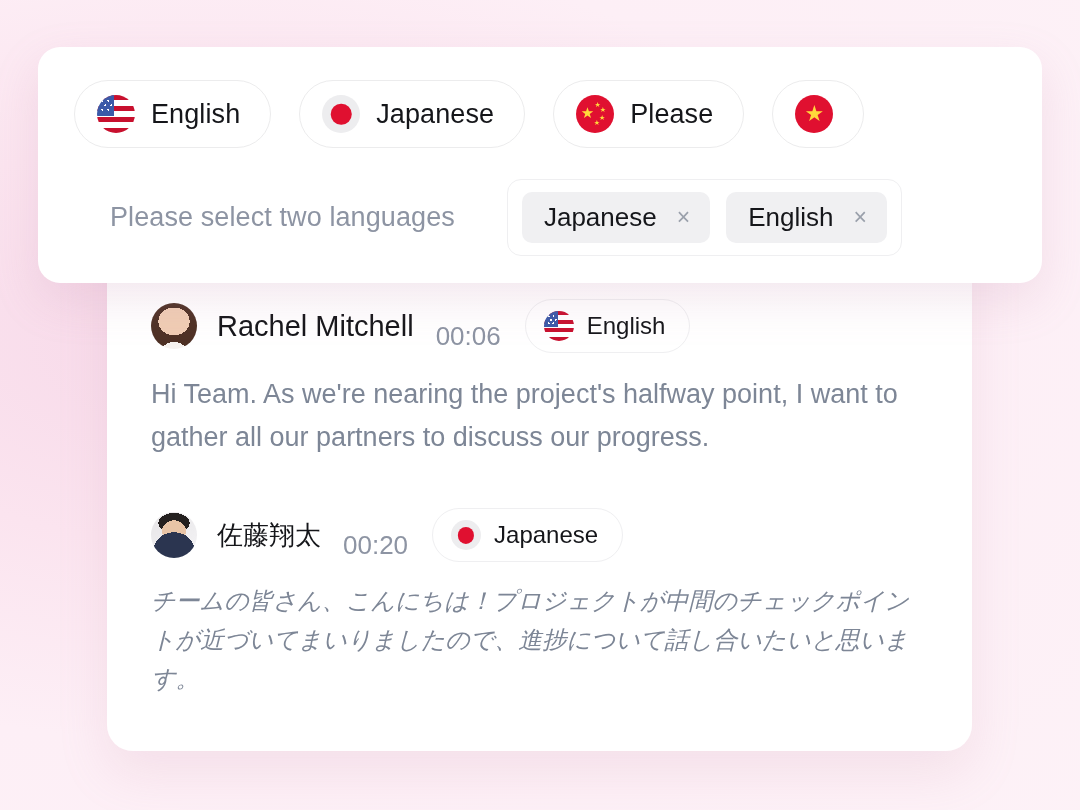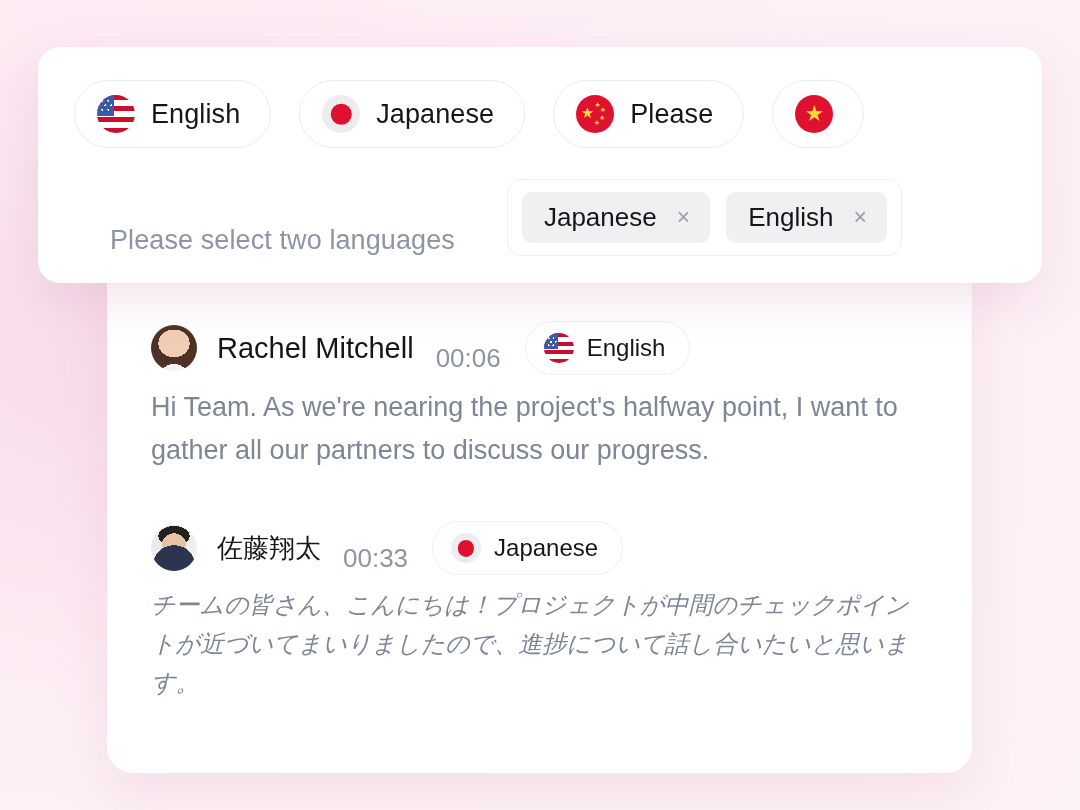--- a/index.html
+++ b/index.html
@@ -121,21 +121,21 @@
     position:absolute;
     left:50%; top:50%;
     transform:translate(-50%,-52%);
     font-size:22px; line-height:1;
     color:#ffd93b;
   }
 
   
   .select-row {
     display:flex;
-    align-items:flex-end;
+    align-items:center;
     margin-top:31px;
   }
 
   #select-placeholder {
     font-size:27px;
     color:#8d94a3;
     letter-spacing:.1px;
     white-space:nowrap;
     padding-left:36px;
   }
@@ -168,21 +168,21 @@
   .lang-tag .tag-remove {
     font-size:23px;
     color:#9aa0ab;
     line-height:1;
     cursor:pointer;
   }
 
   
   #transcript-panel {
     position:absolute;
-    left:107px; top:196px;
+    left:107px; top:174px;
     width:865px; height:577px;
     border-radius:26px;
     background:linear-gradient(to bottom, #f7e6f0 0%, #fbf1f6 8%, #fefcfd 16%, #ffffff 24%, #ffffff 100%);
     box-shadow:0 22px 50px rgba(196,140,170,.16);
     padding:0 44px;
     z-index:1;
     overflow:hidden;
   }
 
   .message { }
@@ -248,21 +248,21 @@
     margin-left:24px;
     white-space:nowrap;
     cursor:pointer;
   }
   .lang-badge .badge-label {
     font-size:24px;
     color:#15161a;
   }
 
   .msg-body {
-    margin-top:11px;
+    margin-top:20px;
     font-size:27px;
     line-height:1.58;
     color:#7d8696;
     max-width:790px;
   }
   .msg-body.jp {
     font-size:24px;
     line-height:1.62;
     max-width:800px;
     font-style:italic;
@@ -334,21 +334,21 @@
         <span class="badge-label">English</span>
       </span>
     </div>
     <div class="msg-body">Hi Team. As we're nearing the project's halfway point, I want to gather all our partners to discuss our progress.</div>
   </div>
 
   <div class="message" id="message-2">
     <div class="msg-head">
       <span class="avatar avatar-sato"></span>
       <span class="speaker-name jp">佐藤翔太</span>
-      <span class="timestamp">00:33</span>
+      <span class="timestamp">00:20</span>
       <span class="lang-badge">
         <span class="flag sm flag-jp"></span>
         <span class="badge-label">Japanese</span>
       </span>
     </div>
     <div class="msg-body jp">チームの皆さん、こんにちは！プロジェクトが中間のチェックポイントが近づいてまいりましたので、進捗について話し合いたいと思います。</div>
   </div>
 
 </div>
 

